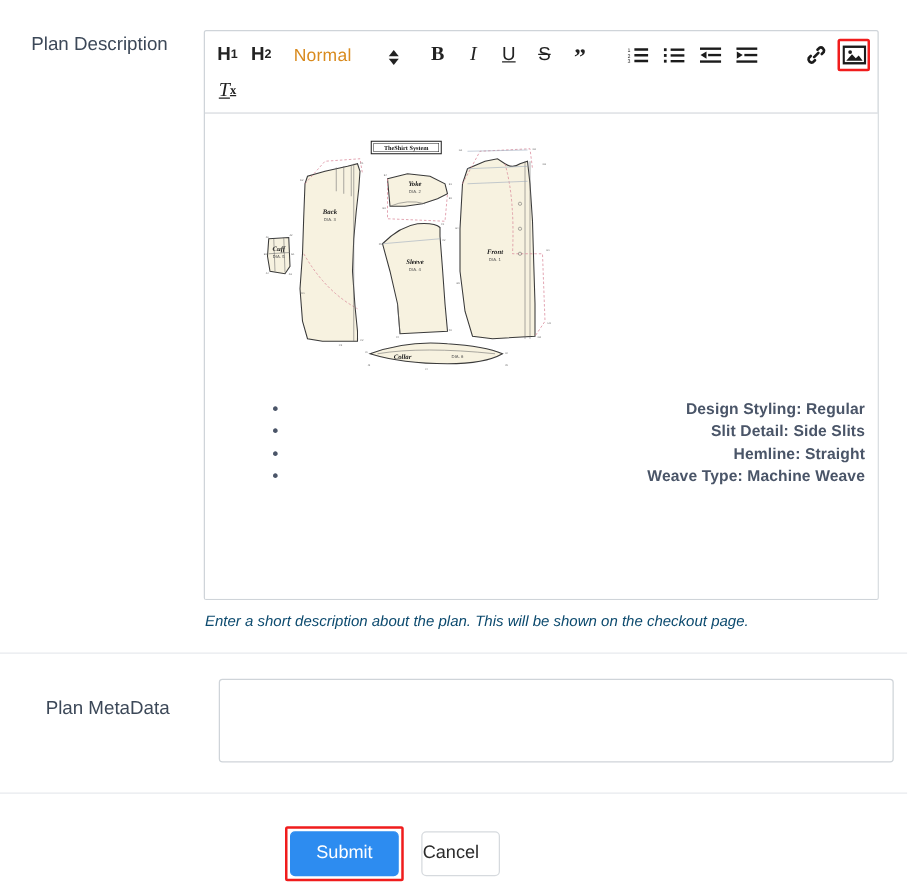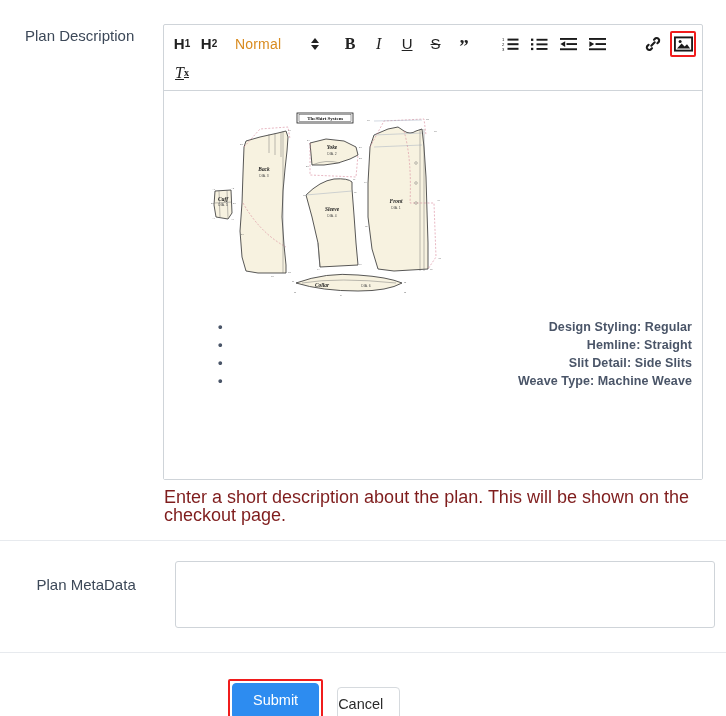--- a/index.html
+++ b/index.html
@@ -56,21 +56,21 @@
   }
   .tb-btn svg { display:block; }
   .h-btn { font-weight: 700; font-size: 15px; letter-spacing: 0; font-family: "Liberation Sans", sans-serif; }
   .h-btn sub { font-size: 10px; font-weight:700; }
   .gap-md { width: 20px; }
   .gap-lg { width: 30px; }
   .gap-xl { width: 46px; }
 
   .fmt-picker {
     display: inline-flex;
-    align-items: center;
+    align-items: flex-end;
     cursor: pointer;
     padding: 0 4px;
   }
   .fmt-label {
     color: #d98b1f;
     font-size: 14px;
     letter-spacing: .2px;
   }
   .fmt-caret {
     display: inline-flex;
@@ -128,24 +128,25 @@
     text-align: right;
   }
   .bullets li:before {
     content: "\2022";
     position: absolute;
     left: 0; top: -1px;
     font-size: 13px;
   }
 
   .helper {
-    color: #7f1d1d;
-    font-size: 18px;
+    color: #0c4a6e;
+    font-size: 12px;
     line-height: 18px;
     padding: 8px 0 0 1px;
+    font-style: italic;
   }
 
   .divider {
     height: 1px;
     background: #e7eaee;
     margin: 0;
   }
 
   
   .meta-row { padding-top: 20px; padding-bottom: 24px; justify-content: center; }
@@ -160,21 +161,21 @@
     outline: none;
     font-family: "Liberation Sans", sans-serif;
     font-size: 13px;
     color: #3c4858;
     padding: 6px 8px;
   }
 
   
   .btn-bar {
     display: flex;
-    align-items: flex-end;
+    align-items: center;
     padding-left: 228px;
     padding-top: 26px;
   }
   .btn-highlight {
     border: 2px solid #f01c1c;
     padding: 2px;
     border-radius: 2px;
     display: inline-flex;
   }
   .btn {
@@ -481,22 +482,22 @@
                 <text class="tn" x="206" y="176">J2</text>
                 <text class="tn" x="96" y="186">J3</text>
                 <text class="tn" x="142" y="189">J4</text>
                 <text class="tn" x="206" y="186">J5</text>
               </g>
             </svg>
           </div>
 
           <ul class="bullets">
             <li>Design Styling: Regular</li>
+            <li>Slit Detail: Side Slits</li>
             <li>Hemline: Straight</li>
-            <li>Slit Detail: Side Slits</li>
             <li>Weave Type: Machine Weave</li>
           </ul>
 
         </div>
       </div>
 
       <div class="helper">Enter a short description about the plan. This will be shown on the checkout page.</div>
     </div>
   </div>
 

